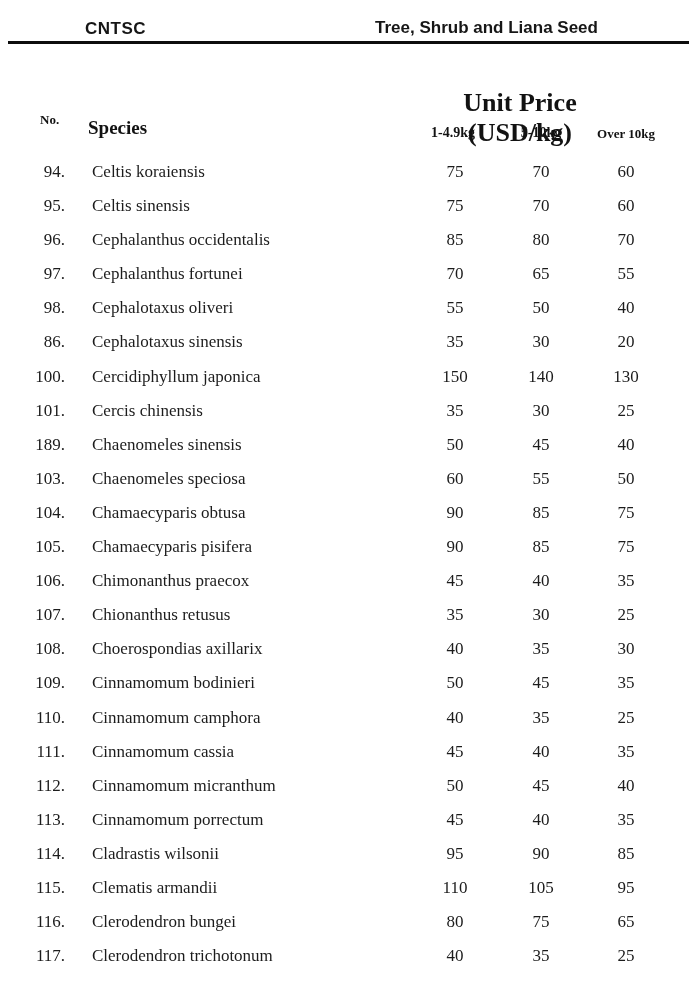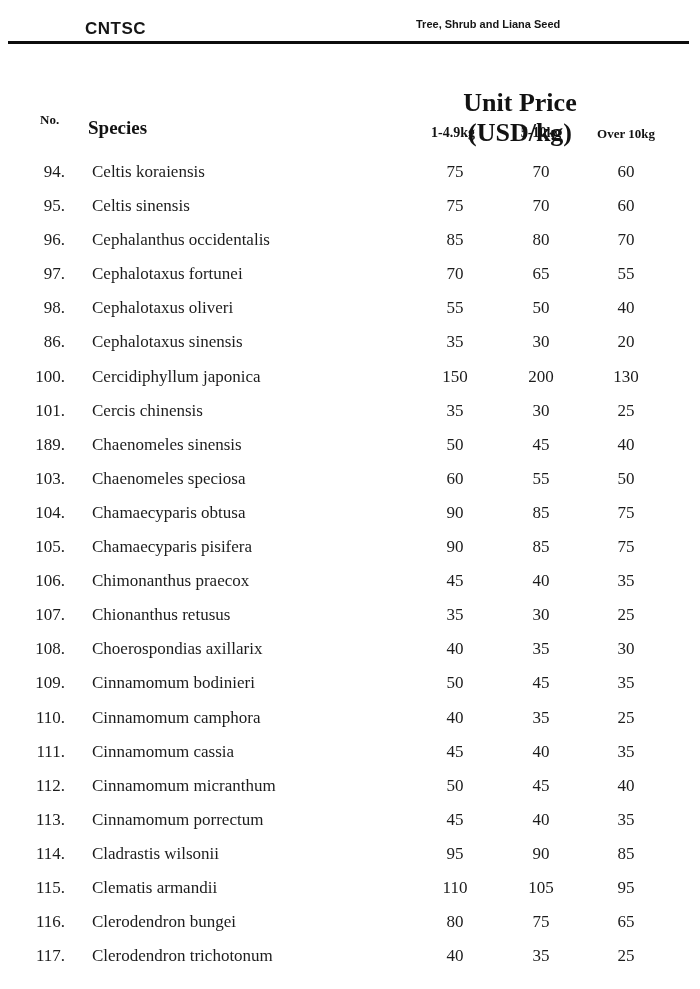--- a/index.html
+++ b/index.html
@@ -28,23 +28,22 @@
     font-size: 17px;
     letter-spacing: 0.5px;
     color: #161616;
   }
   .hdr-title {
     position: absolute;
     left: 375px;
     top: 18px;
     font-family: "Liberation Sans", sans-serif;
     font-weight: bold;
-    font-size: 11px;
+    font-size: 17px;
     color: #161616;
-    margin-left: 41px;
   }
   .hdr-rule {
     position: absolute;
     left: 8px;
     top: 41px;
     width: 681px;
     height: 3px;
     background: #0d0d0d;
   }
 
@@ -150,21 +149,21 @@
       </div>
       <div class="row">
         <span class="cell no">96.</span>
         <span class="cell species">Cephalanthus occidentalis</span>
         <span class="cell p p1">85</span>
         <span class="cell p p2">80</span>
         <span class="cell p p3">70</span>
       </div>
       <div class="row">
         <span class="cell no">97.</span>
-        <span class="cell species">Cephalotaxus fortunei</span>
+        <span class="cell species">Cephalanthus fortunei</span>
         <span class="cell p p1">70</span>
         <span class="cell p p2">65</span>
         <span class="cell p p3">55</span>
       </div>
       <div class="row">
         <span class="cell no">98.</span>
         <span class="cell species">Cephalotaxus oliveri</span>
         <span class="cell p p1">55</span>
         <span class="cell p p2">50</span>
         <span class="cell p p3">40</span>
@@ -173,21 +172,21 @@
         <span class="cell no">86.</span>
         <span class="cell species">Cephalotaxus sinensis</span>
         <span class="cell p p1">35</span>
         <span class="cell p p2">30</span>
         <span class="cell p p3">20</span>
       </div>
       <div class="row">
         <span class="cell no">100.</span>
         <span class="cell species">Cercidiphyllum japonica</span>
         <span class="cell p p1">150</span>
-        <span class="cell p p2">200</span>
+        <span class="cell p p2">140</span>
         <span class="cell p p3">130</span>
       </div>
       <div class="row">
         <span class="cell no">101.</span>
         <span class="cell species">Cercis chinensis</span>
         <span class="cell p p1">35</span>
         <span class="cell p p2">30</span>
         <span class="cell p p3">25</span>
       </div>
       <div class="row">

